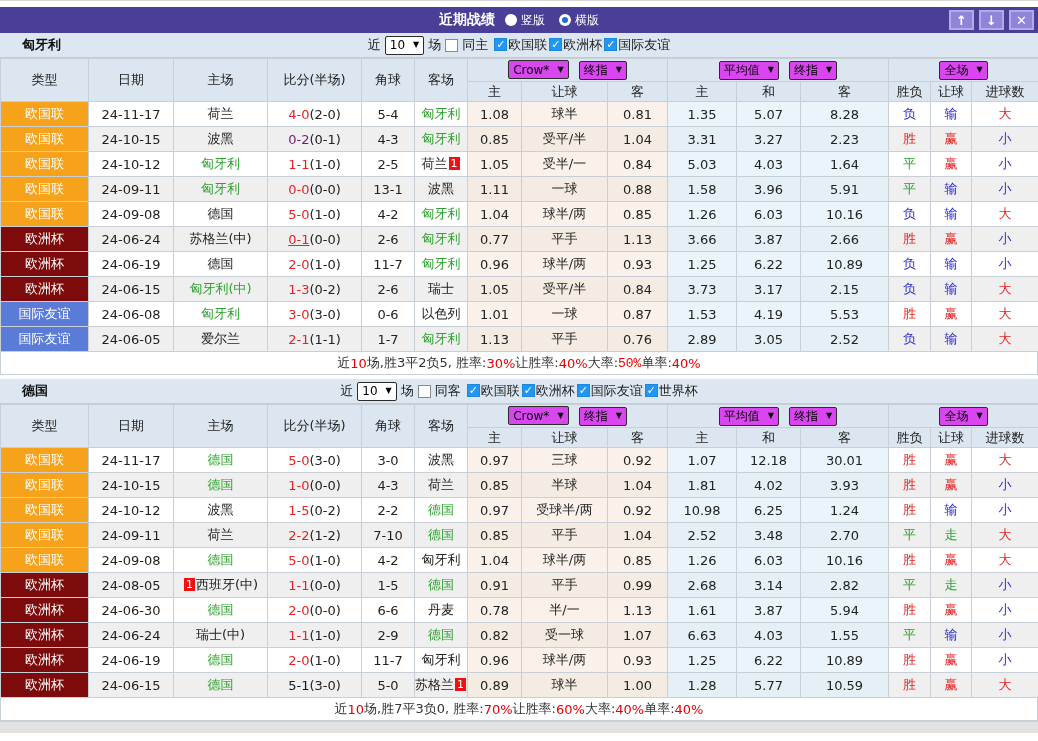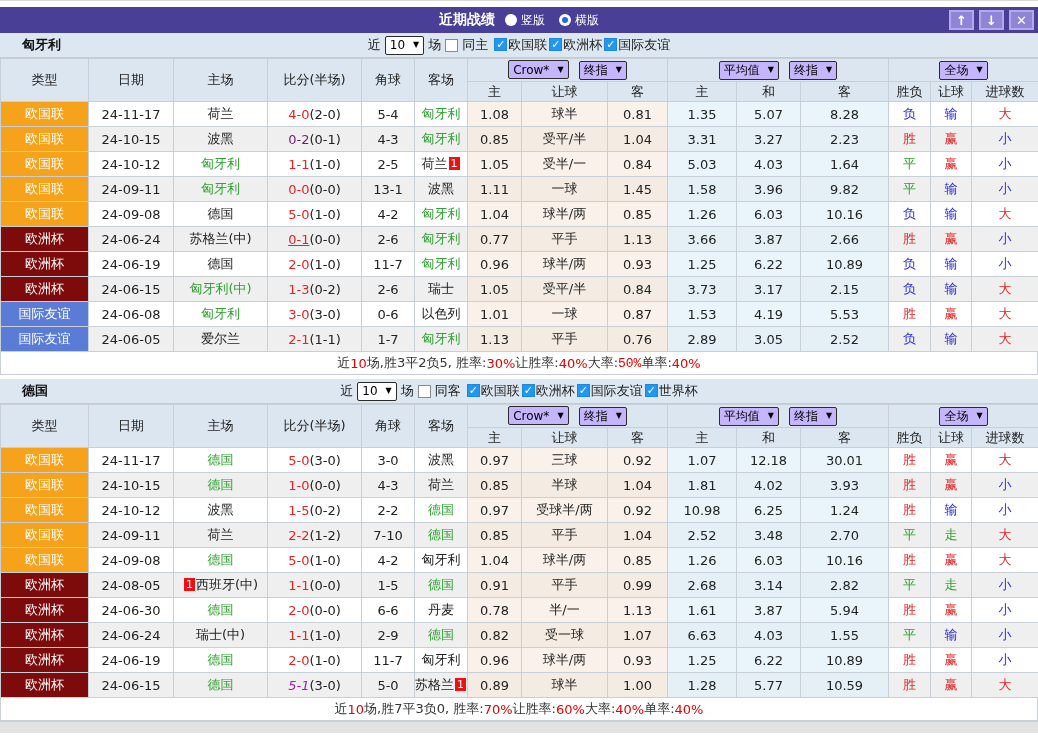--- a/index.html
+++ b/index.html
@@ -62,21 +62,21 @@
 
   
   table.match-table { border-collapse:collapse; table-layout:fixed; width:1038px; }
   .match-table th, .match-table td {
     border:1px solid #c9cfd7; text-align:center; padding:0;
     overflow:hidden; white-space:nowrap; font-weight:normal;
   }
   .match-table thead th { background:#dce6f1; color:#222; }
   .match-table tr.h1 th { height:23px; }
   .match-table tr.h2 th { height:20px; }
-  .grp .dd { margin:0 3px; background:#c4b5fd; }
+  .grp .dd { margin:0 3px; background:#d946ef; }
   .match-table td { height:25px; font-size:13px; }
   tr.odd td { background:#fff; }
   tr.even td { background:#efefef; }
   tr.odd td.c-crow, tr.even td.c-crow { background:#faf2ea; }
   tr.even td.c-crow { background:#f4ece3; }
   tr.odd td.c-avg, tr.even td.c-avg { background:#e9f5fa; }
   tr.even td.c-avg { background:#e4f0f5; }
   td.c-type { color:#fff; font-size:13px; }
   .num-badge {
     display:inline-block; color:#fff; font-size:11px; line-height:13px;
@@ -257,24 +257,24 @@
         </tr>
         <tr class="even">
           <td class="c-type" style="background: rgb(246, 163, 27);">欧国联</td>
           <td>24-09-11</td>
           <td><span style="color: rgb(47, 163, 47);">匈牙利</span></td>
           <td><span style="color: rgb(230, 34, 34);">0-0</span><span>(0-0)</span></td>
           <td>13-1</td>
           <td><span>波黑</span></td>
           <td class="c-crow">1.11</td>
           <td class="c-crow">一球</td>
-          <td class="c-crow">1.45</td>
+          <td class="c-crow">0.88</td>
           <td class="c-avg">1.58</td>
           <td class="c-avg">3.96</td>
-          <td class="c-avg">9.82</td>
+          <td class="c-avg">5.91</td>
           <td style="color: rgb(46, 158, 46);">平</td>
           <td style="color: rgb(43, 43, 213);">输</td>
           <td style="color: rgb(43, 43, 213);">小</td>
         </tr>
         <tr class="odd">
           <td class="c-type" style="background: rgb(246, 163, 27);">欧国联</td>
           <td>24-09-08</td>
           <td><span>德国</span></td>
           <td><span style="color: rgb(230, 34, 34);">5-0</span><span>(1-0)</span></td>
           <td>4-2</td>
@@ -635,21 +635,21 @@
           <td class="c-avg">6.22</td>
           <td class="c-avg">10.89</td>
           <td style="color: rgb(230, 34, 34);">胜</td>
           <td style="color: rgb(230, 34, 34);">赢</td>
           <td style="color: rgb(43, 43, 213);">小</td>
         </tr>
         <tr class="even">
           <td class="c-type" style="background: rgb(126, 11, 11);">欧洲杯</td>
           <td>24-06-15</td>
           <td><span style="color: rgb(47, 163, 47);">德国</span></td>
-          <td><span style="color: #a21caf; font-style: italic;">5-1</span><span>(3-0)</span></td>
+          <td><span style="color: #0f172a;">5-1</span><span>(3-0)</span></td>
           <td>5-0</td>
           <td><span>苏格兰</span><span class="num-badge" style="background: rgb(238, 17, 17);">1</span></td>
           <td class="c-crow">0.89</td>
           <td class="c-crow">球半</td>
           <td class="c-crow">1.00</td>
           <td class="c-avg">1.28</td>
           <td class="c-avg">5.77</td>
           <td class="c-avg">10.59</td>
           <td style="color: rgb(230, 34, 34);">胜</td>
           <td style="color: rgb(230, 34, 34);">赢</td>

